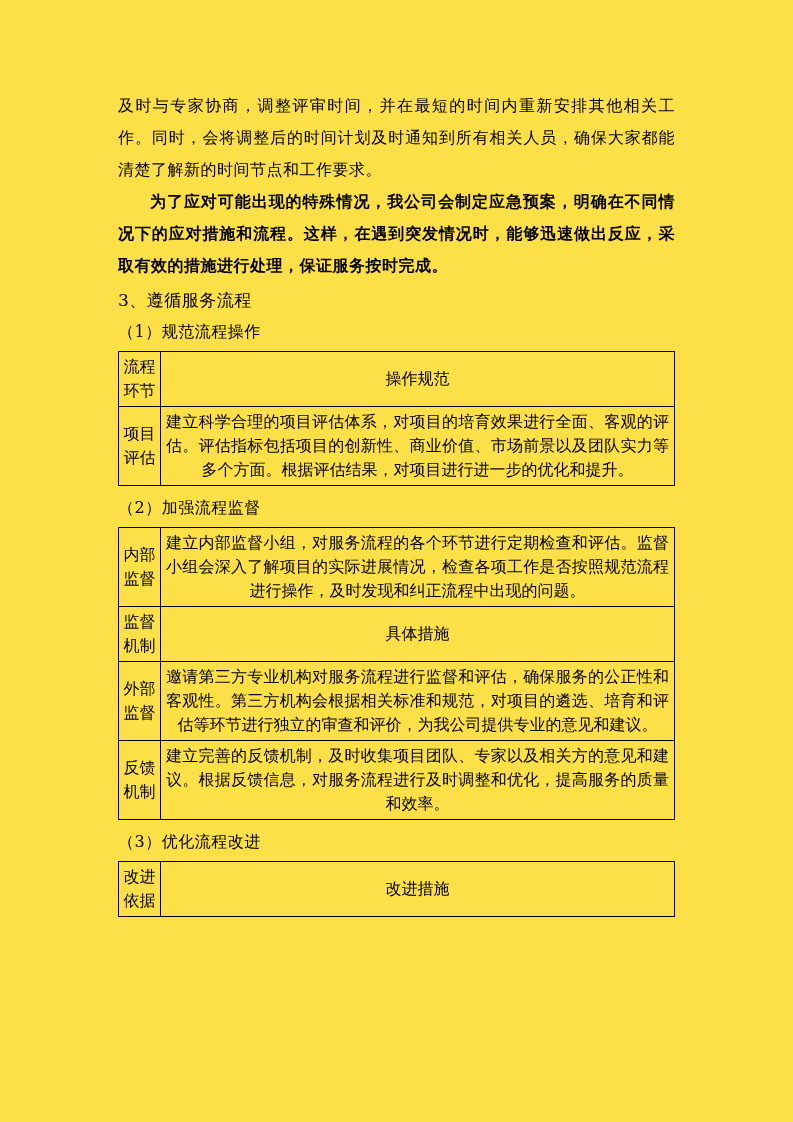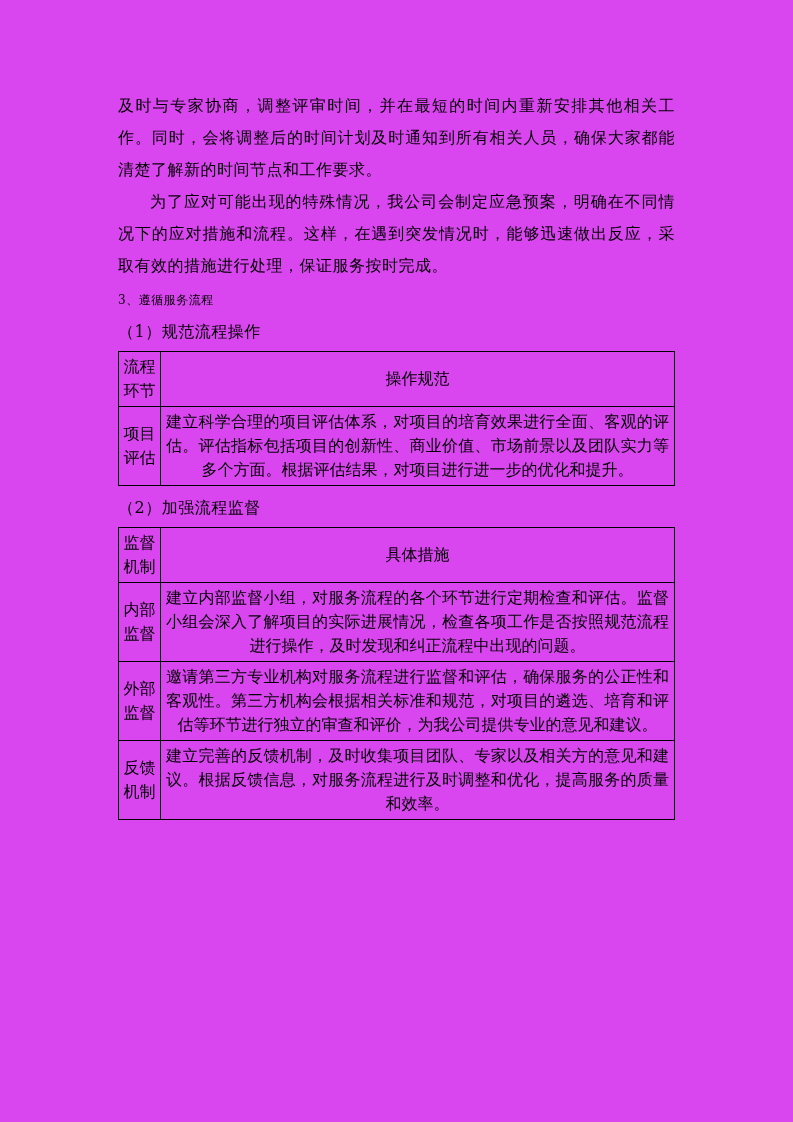--- a/index.html
+++ b/index.html
@@ -1,40 +1,40 @@
 <!DOCTYPE html>
 <html><head>
 <meta charset="utf-8">
 <style>
   * { box-sizing: border-box; margin: 0; padding: 0; }
   html, body { background: #ffffff; }
   .page {
     position: relative;
     width: 793px;
     height: 1122px;
-    background: #d946ef;
+    background: #fde047;
     overflow: hidden;
     font-family: "DejaVu Serif", "Liberation Serif", serif;
     color: #000000;
   }
   .content {
     position: absolute;
     left: 118px;
     top: 90px;
     width: 557px;
   }
   .body-text {
     font-size: 16px;
     line-height: 32px;
     text-align: justify;
     letter-spacing: 0.5px;
   }
-  .body-text.indent { text-indent: 2em; }
+  .body-text.indent { text-indent: 2em; font-weight: bold; }
   .heading {
-    font-size: 12px;
+    font-size: 17px;
     font-weight: normal;
     line-height: 32px;
     margin-top: 2px;
     letter-spacing: 0.5px;
   }
   .subheading {
     font-size: 16px;
     font-weight: normal;
     line-height: 32px;
     letter-spacing: 0.5px;
@@ -103,34 +103,49 @@
 
     <div>
       <h4 class="subheading">（2）加强流程监督</h4>
       <table class="doc-table">
         <colgroup>
             <col class="c1">
             <col>
           </colgroup>
         <tbody>
             <tr>
+              <td class="key-cell">内部监督</td>
+              <td class="val-cell">建立内部监督小组，对服务流程的各个环节进行定期检查和评估。监督小组会深入了解项目的实际进展情况，检查各项工作是否按照规范流程进行操作，及时发现和纠正流程中出现的问题。</td>
+            </tr>
+            <tr>
               <th class="key-head">监督机制</th>
               <th class="val-head">具体措施</th>
-            </tr>
-            <tr>
-              <td class="key-cell">内部监督</td>
-              <td class="val-cell">建立内部监督小组，对服务流程的各个环节进行定期检查和评估。监督小组会深入了解项目的实际进展情况，检查各项工作是否按照规范流程进行操作，及时发现和纠正流程中出现的问题。</td>
             </tr>
             <tr>
               <td class="key-cell">外部监督</td>
               <td class="val-cell">邀请第三方专业机构对服务流程进行监督和评估，确保服务的公正性和客观性。第三方机构会根据相关标准和规范，对项目的遴选、培育和评估等环节进行独立的审查和评价，为我公司提供专业的意见和建议。</td>
             </tr>
             <tr>
               <td class="key-cell">反馈机制</td>
               <td class="val-cell">建立完善的反馈机制，及时收集项目团队、专家以及相关方的意见和建议。根据反馈信息，对服务流程进行及时调整和优化，提高服务的质量和效率。</td>
             </tr>
           </tbody>
       </table>
     </div>
 
+    <div>
+      <h4 class="subheading">（3）优化流程改进</h4>
+      <table class="doc-table">
+        <colgroup>
+            <col class="c1">
+            <col>
+          </colgroup>
+        <tbody>
+            <tr>
+              <th class="key-head">改进依据</th>
+              <th class="val-head">改进措施</th>
+            </tr>
+          </tbody>
+      </table>
+    </div>
 
   </div>
 </div>
 
 </body></html>

